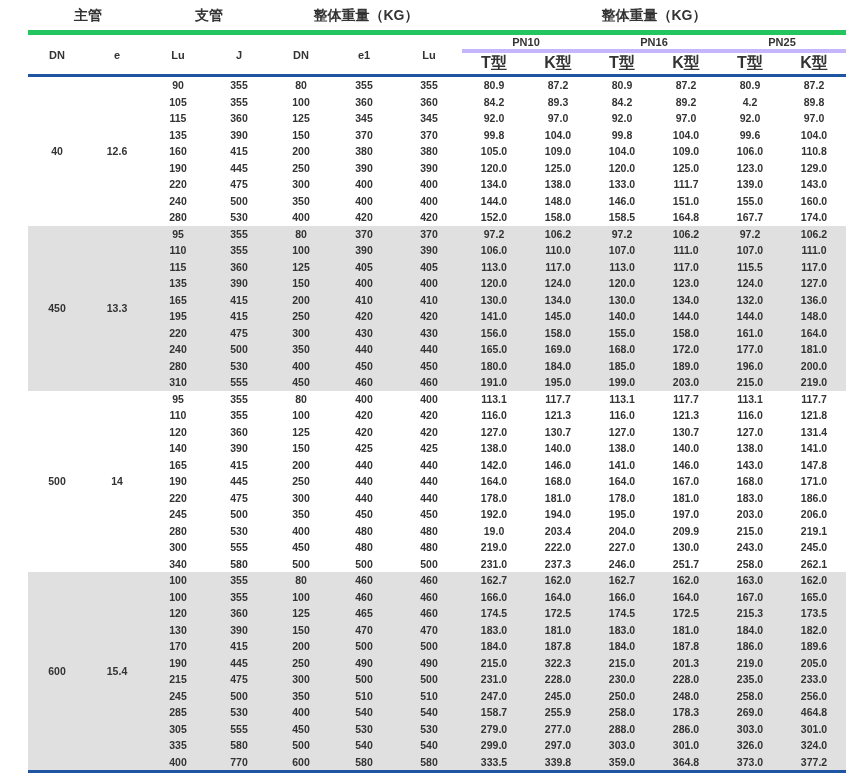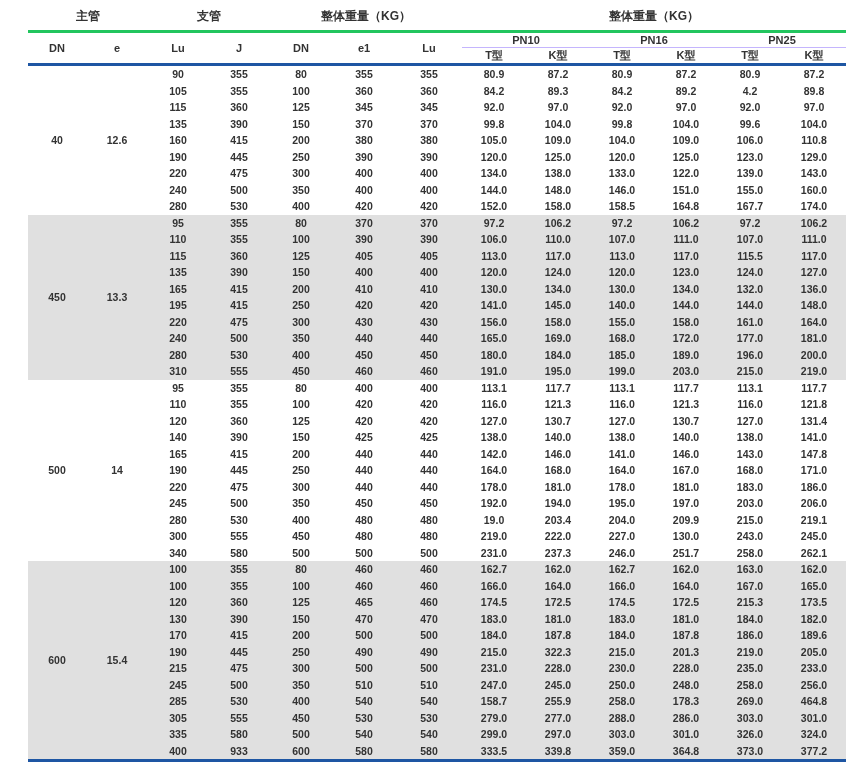--- a/index.html
+++ b/index.html
@@ -22,24 +22,24 @@
 
   th, td {
     padding:0;
     text-align:center;
     vertical-align:middle;
     font-weight:bold;
     white-space:nowrap;
     overflow:hidden;
   }
 
-  tr.hr1 th { height:28px; font-size:12px; border-bottom:3px solid #22c55e; }
+  tr.hr1 th { height:28px; font-size:14px; border-bottom:5px solid #22c55e; }
   tr.hr2 th { height:14px; font-size:11px; }
-  tr.hr2 th.pn { border-bottom:1px solid #c4b5fd; }
-  tr.hr3 th { height:13px; font-size:11px; }
+  tr.hr2 th.pn { border-bottom:4px solid #c4b5fd; }
+  tr.hr3 th { height:13px; font-size:16px; }
   th.span2 { vertical-align:middle;margin-top:33px; }
 
   tbody td { height:16.5px; font-size:10.5px; line-height:16.5px; }
   tbody tr.shaded td { background:#e0e0e0; }
 </style>
 </head>
 <body>
 
 <div class="page">
   <table class="spec">
@@ -169,21 +169,21 @@
         </tr>
         <tr>
           <td>220</td>
           <td>475</td>
           <td>300</td>
           <td>400</td>
           <td>400</td>
           <td>134.0</td>
           <td>138.0</td>
           <td>133.0</td>
-          <td>122.0</td>
+          <td>111.7</td>
           <td>139.0</td>
           <td>143.0</td>
         </tr>
         <tr>
           <td>240</td>
           <td>500</td>
           <td>350</td>
           <td>400</td>
           <td>400</td>
           <td>144.0</td>
@@ -623,21 +623,21 @@
           <td>540</td>
           <td>299.0</td>
           <td>297.0</td>
           <td>303.0</td>
           <td>301.0</td>
           <td>326.0</td>
           <td>324.0</td>
         </tr>
         <tr class="shaded">
           <td>400</td>
-          <td>933</td>
+          <td>770</td>
           <td>600</td>
           <td>580</td>
           <td>580</td>
           <td>333.5</td>
           <td>339.8</td>
           <td>359.0</td>
           <td>364.8</td>
           <td>373.0</td>
           <td>377.2</td>
         </tr>

